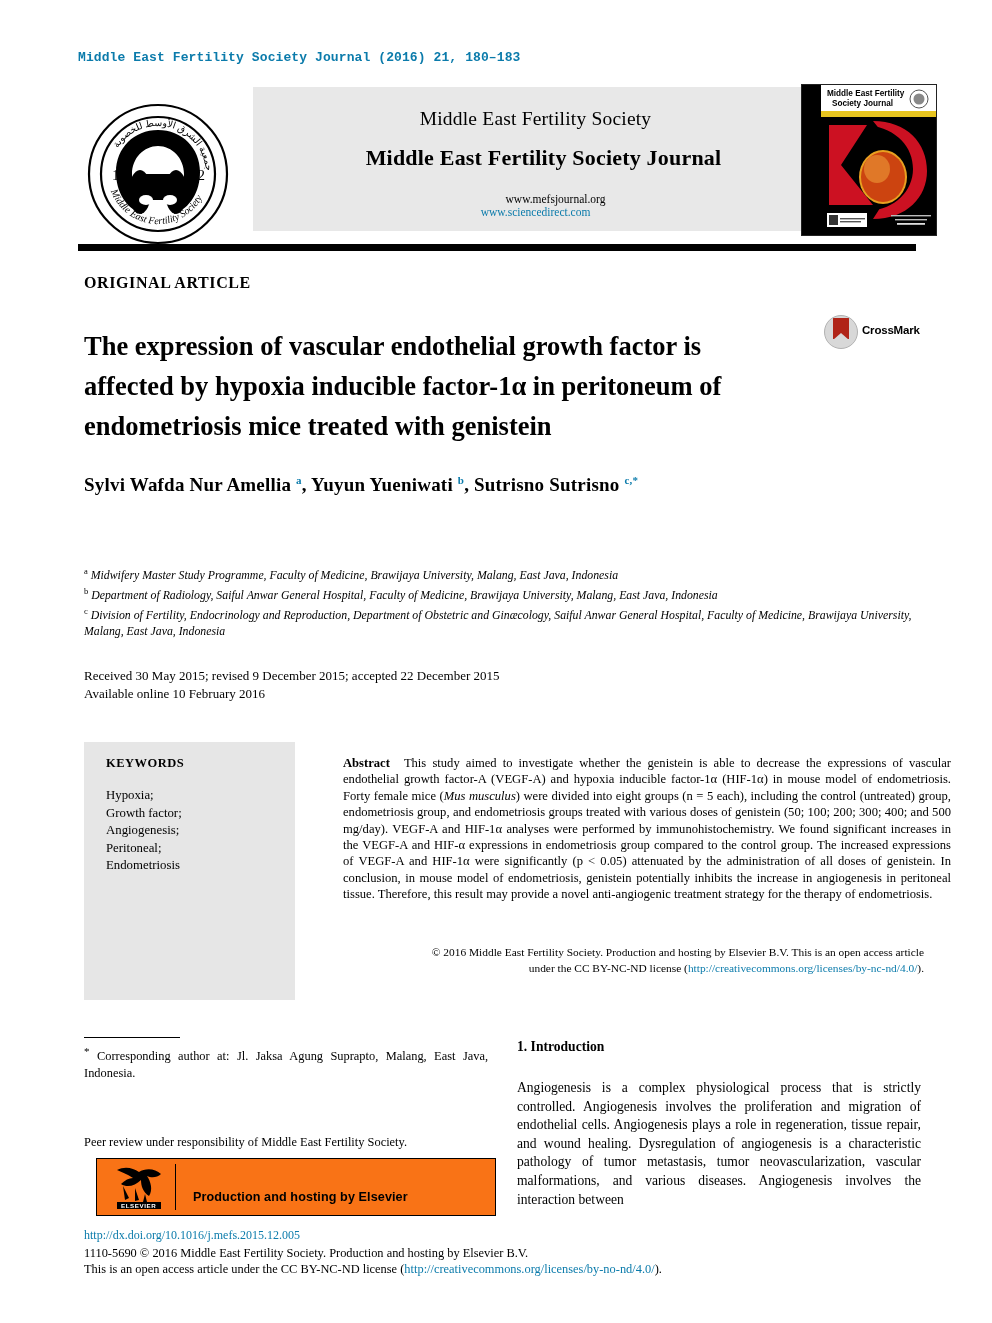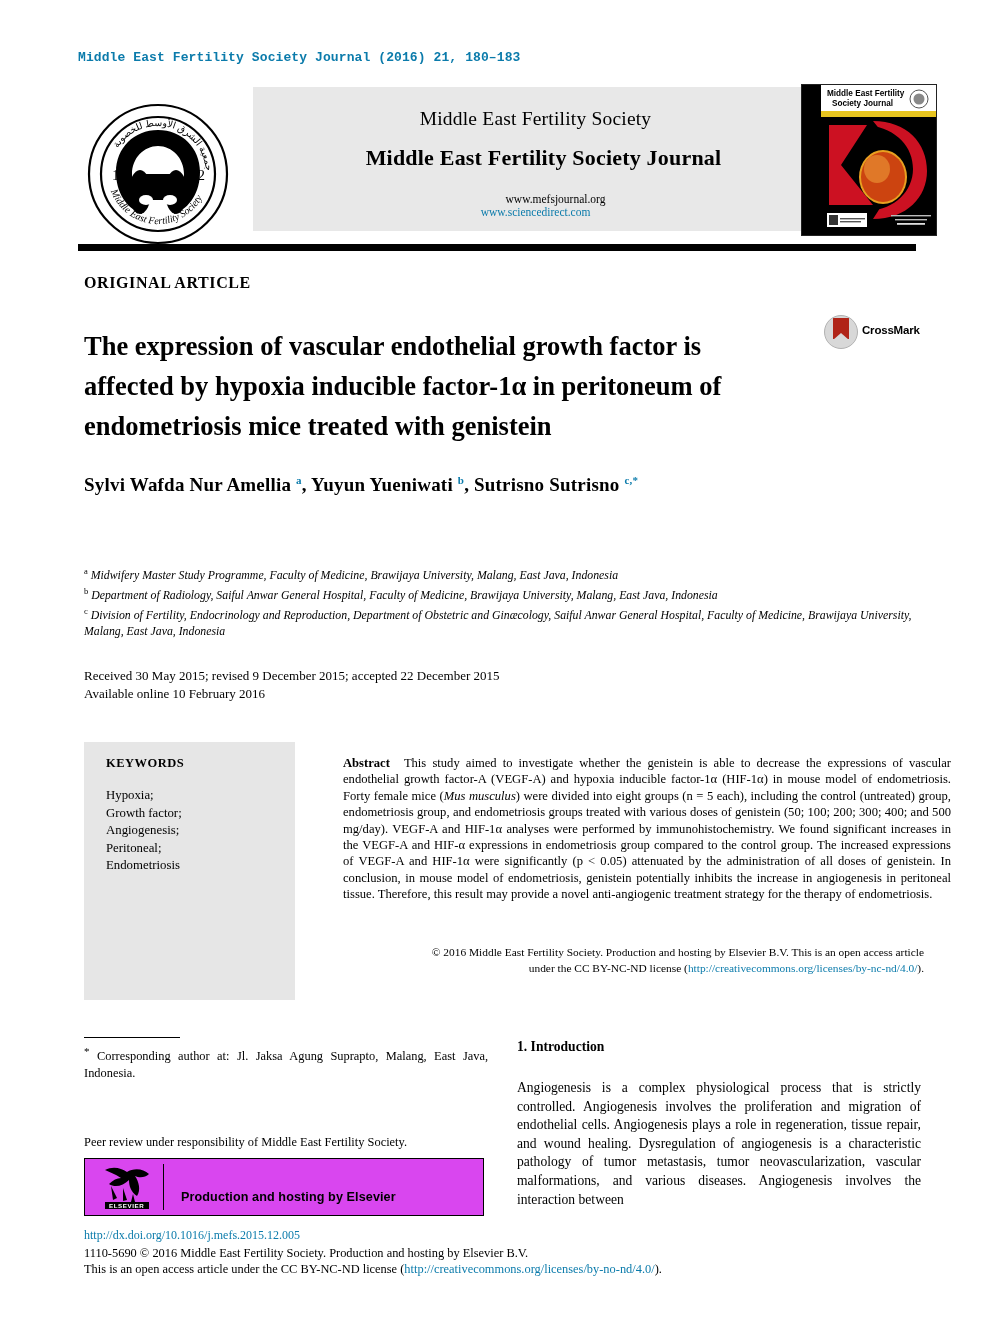--- a/index.html
+++ b/index.html
@@ -297,26 +297,26 @@
     left: 84px;
     top: 1135px;
     width: 420px;
     font-size: 12.4px;
     font-family: "Liberation Serif", serif;
   }
 
   
   .els-box {
     position: absolute;
-    left: 84px;
+    left: 96px;
     top: 1158px;
     width: 398px;
     height: 56px;
     border: 1.3px solid #000;
-    background: #d946ef;
+    background: #f97316;
   }
   .els-logo {
     position: absolute;
     left: 16px;
     top: 5px;
     width: 52px;
     height: 46px;
   }
   .els-divider {
     position: absolute;

